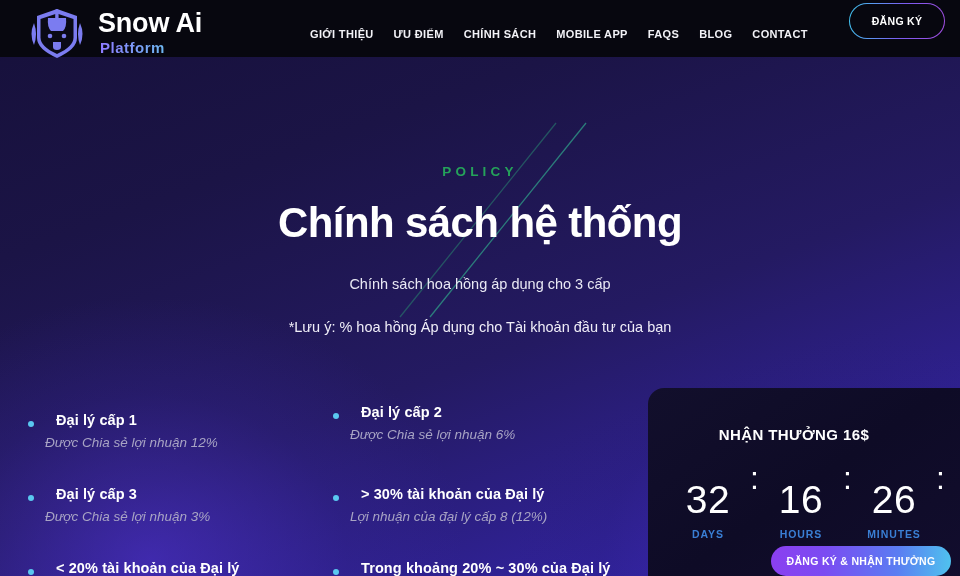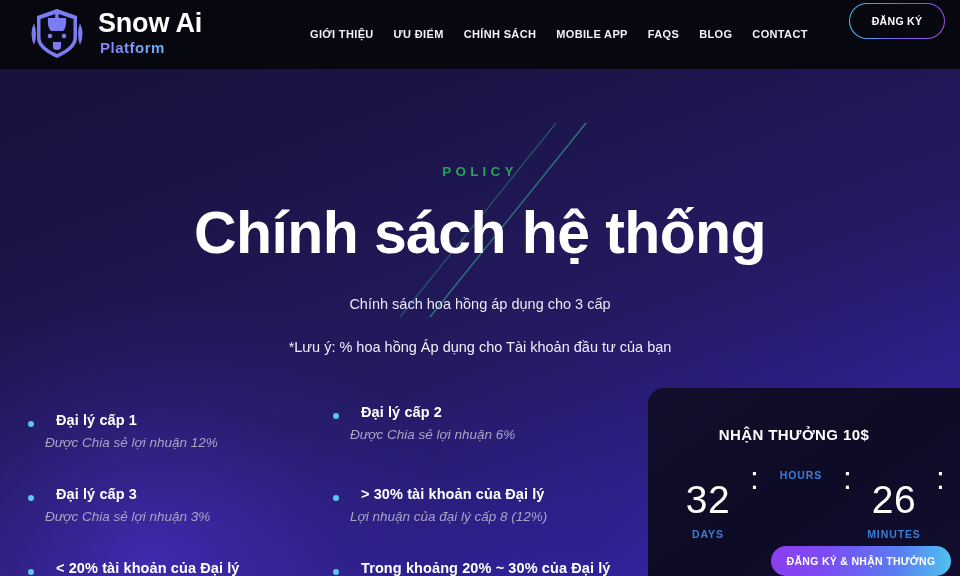--- a/index.html
+++ b/index.html
@@ -25,21 +25,21 @@
     pointer-events:none;
   }
   #bgglowR {
     position:absolute; right:-120px; top:330px; width:560px; height:460px;
     background:radial-gradient(ellipse at center, rgba(70,45,190,0.40) 0%, rgba(40,28,120,0.15) 50%, rgba(0,0,0,0) 75%);
     pointer-events:none;
   }
 
   
   #header {
-    position:absolute; left:0; top:0; width:960px; height:69px;
+    position:absolute; left:0; top:0; width:960px; height:57px;
     background:#07070f;
     z-index:40;
   }
   #logo {
     position:absolute; left:24px; top:0; height:67px;
     display:flex; align-items:center; gap:8px;
   }
   #logo-mark { width:66px; height:50px; display:block; flex:0 0 auto; }
   #logo-text { display:flex; flex-direction:column; line-height:1; margin-top:-2px; }
   #logo-title {
@@ -79,21 +79,21 @@
   #deco-lines {
     position:absolute; left:0; top:0; width:960px; height:290px;
     pointer-events:none; z-index:-1;
   }
   #eyebrow {
     margin-top:97px;
     font-size:13.5px; font-weight:700; letter-spacing:4.2px; color:#25a25a;
   }
   #hero-title {
     margin-top:20px;
-    font-size:59px; font-weight:700; color:#ffffff; letter-spacing:-0.6px;
+    font-size:42px; font-weight:700; color:#ffffff; letter-spacing:-0.6px;
   }
   #hero-sub {
     margin-top:29px; font-size:14.5px; color:#e9e9f4; font-weight:400;
   }
   #hero-note {
     margin-top:27px; font-size:14.5px; color:#f0eef8; font-weight:400;
   }
 
   
   #lists { position:absolute; left:0; top:400px; width:960px; z-index:12; }
@@ -252,29 +252,30 @@
         <div class="item-head">
           <span class="bullet"></span>
           <span class="item-title">Trong khoảng 20% ~ 30% của Đại lý</span>
         </div>
       </div>
     </div>
 
   </div>
 
   <div id="countdown">
-    <div id="cd-title">NHẬN THƯỞNG 10$</div>
+    <div id="cd-title">NHẬN THƯỞNG 16$</div>
 
     <div id="cd-row">
       <div class="cd-unit">
         <div class="cd-num">32</div>
         <div class="cd-lab">DAYS</div>
       </div>
       <div class="cd-sep">:</div>
       <div class="cd-unit">
+        <div class="cd-num">16</div>
         <div class="cd-lab">HOURS</div>
       </div>
       <div class="cd-sep">:</div>
       <div class="cd-unit">
         <div class="cd-num">26</div>
         <div class="cd-lab">MINUTES</div>
       </div>
       <div class="cd-sep">:</div>
     </div>
 

